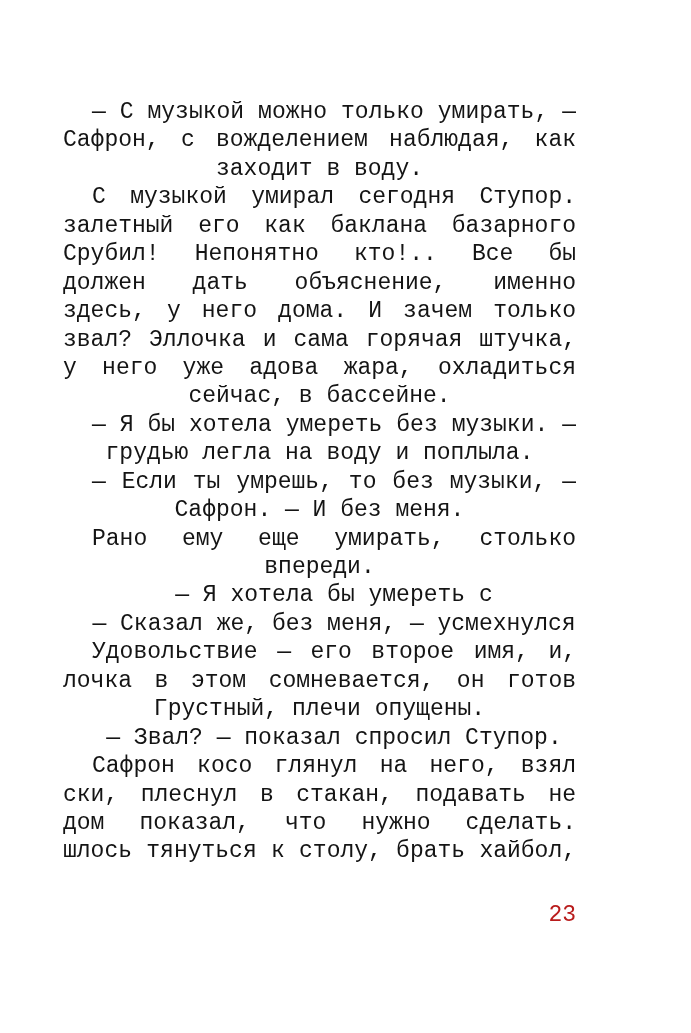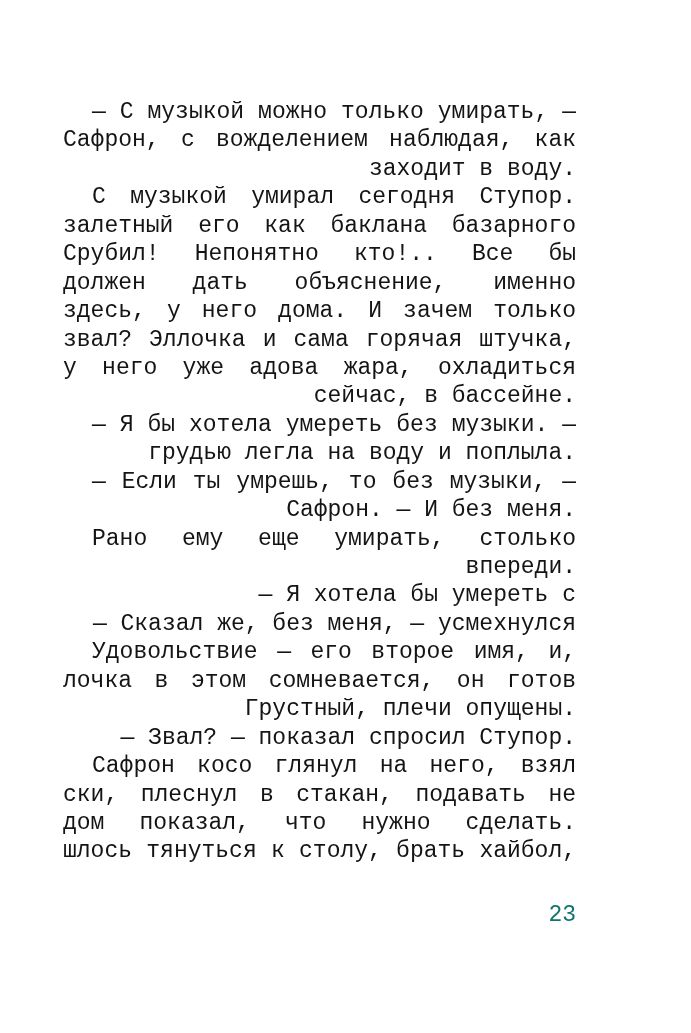--- a/index.html
+++ b/index.html
@@ -21,39 +21,39 @@
     left: 63px;
     top: 98px;
     width: 513px;
     font-size: 23px;
     line-height: 28.45px;
     text-rendering: optimizeLegibility;
   }
   .line {
     height: 28.45px;
     overflow: hidden;
-    text-align: right;
+    text-align: center;
     white-space: normal;
   }
   .line.j {
     text-align: justify;
     text-align-last: justify;
   }
   .line.indent {
     text-indent: 29px;
   }
   .page-number {
     position: absolute;
     left: 63px;
     top: 901px;
     width: 513px;
     text-align: right;
     font-size: 23px;
     line-height: 28px;
-    color: #0f766e;
+    color: #b91c1c;
   }
 </style>
 </head>
 <body>
 
 <div class="page">
   <div class="text-column">
       <div class="line j indent">— С музыкой можно только умирать, — сказал</div>
       <div class="line j">Сафрон, с вожделением наблюдая, как Эллочка</div>
       <div class="line">заходит в воду.</div>

